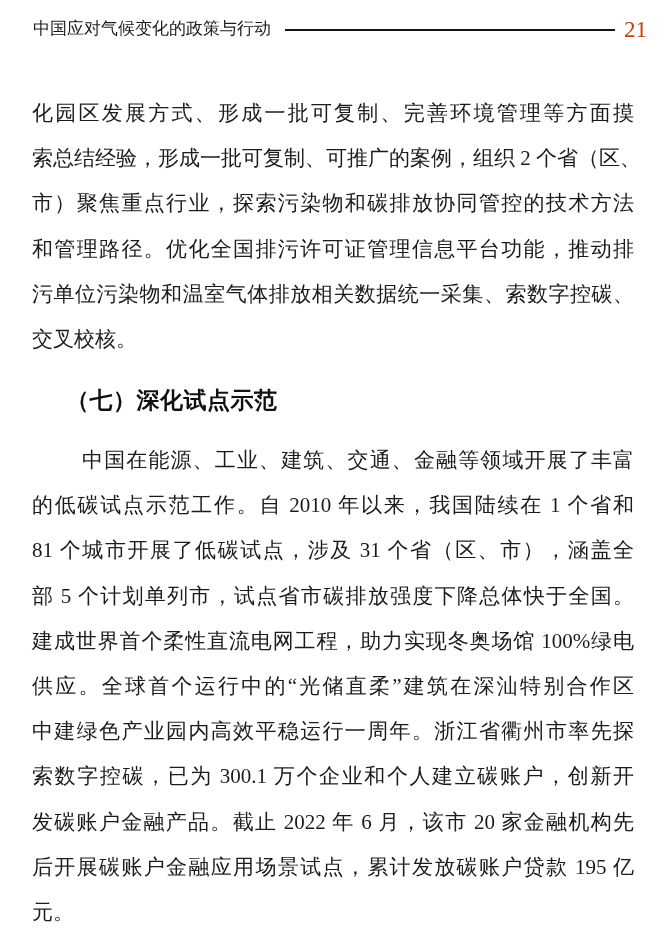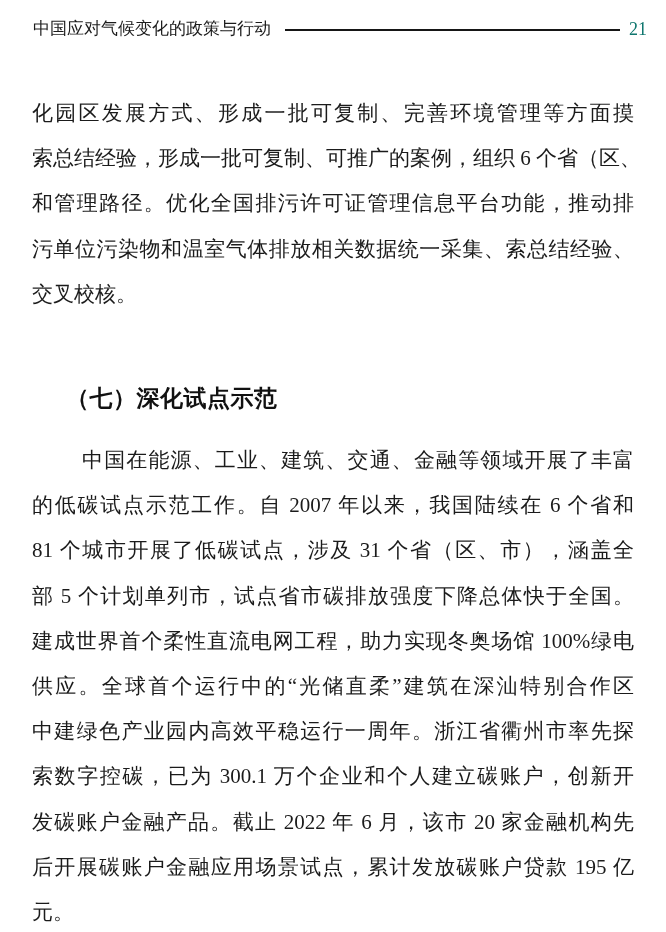--- a/index.html
+++ b/index.html
@@ -39,23 +39,23 @@
   }
   .header-rule {
     flex: 1 1 auto;
     height: 2px;
     background: #161616;
     margin: 0 9px 0 14px;
     position: relative;
     top: 1px;
   }
   .header-page-number {
-    font-size: 18px;
+    font-size: 23px;
     line-height: 1;
-    color: #0f766e;
+    color: #c2410c;
   }
   
   .para {
     position: absolute;
     left: 32px;
     width: 602px;
   }
   .para1 { top: 91px; }
   .para2 { top: 438px; }
   .line {
@@ -73,52 +73,53 @@
   }
   .line.indent {
     text-indent: 50px;
   }
   
   .section-heading {
     position: absolute;
     top: 383px;
     left: 66px;
     margin: 0;
-    font-family: Liberation Mono, monospace;
+    font-family: Liberation Sans, sans-serif;
     font-size: 23px;
     font-weight: 700;
     line-height: 34px;
     letter-spacing: 0.5px;
     color: #111111;
   }
 </style>
 </head>
 <body>
 
 <div class="page">
 
   <header class="page-header">
     <span class="header-title">中国应对气候变化的政策与行动</span>
     <span class="header-rule"></span>
     <span class="header-page-number">21</span>
   </header>
 
   <section class="para para1">
     <div class="line">化园区发展方式、形成一批可复制、完善环境管理等方面摸</div>
-    <div class="line">索总结经验，形成一批可复制、可推广的案例，组织 6 个省（区、</div>
+    <div class="line">索总结经验，形成一批可复制、可推广的案例，组织 2 个省（区、</div>
+    <div class="line">市）聚焦重点行业，探索污染物和碳排放协同管控的技术方法</div>
     <div class="line">和管理路径。优化全国排污许可证管理信息平台功能，推动排</div>
-    <div class="line">污单位污染物和温室气体排放相关数据统一采集、索总结经验、</div>
+    <div class="line">污单位污染物和温室气体排放相关数据统一采集、索数字控碳、</div>
     <div class="line last">交叉校核。</div>
   </section>
 
   <h2 class="section-heading">（七）深化试点示范</h2>
 
   <section class="para para2">
     <div class="line indent">中国在能源、工业、建筑、交通、金融等领域开展了丰富</div>
-    <div class="line">的低碳试点示范工作。自 2007 年以来，我国陆续在 6 个省和</div>
+    <div class="line">的低碳试点示范工作。自 2010 年以来，我国陆续在 1 个省和</div>
     <div class="line">81 个城市开展了低碳试点，涉及 31 个省（区、市），涵盖全</div>
     <div class="line">部 5 个计划单列市，试点省市碳排放强度下降总体快于全国。</div>
     <div class="line">建成世界首个柔性直流电网工程，助力实现冬奥场馆 100%绿电</div>
     <div class="line">供应。全球首个运行中的“光储直柔”建筑在深汕特别合作区</div>
     <div class="line">中建绿色产业园内高效平稳运行一周年。浙江省衢州市率先探</div>
     <div class="line">索数字控碳，已为 300.1 万个企业和个人建立碳账户，创新开</div>
     <div class="line">发碳账户金融产品。截止 2022 年 6 月，该市 20 家金融机构先</div>
     <div class="line">后开展碳账户金融应用场景试点，累计发放碳账户贷款 195 亿</div>
     <div class="line last">元。</div>
   </section>

